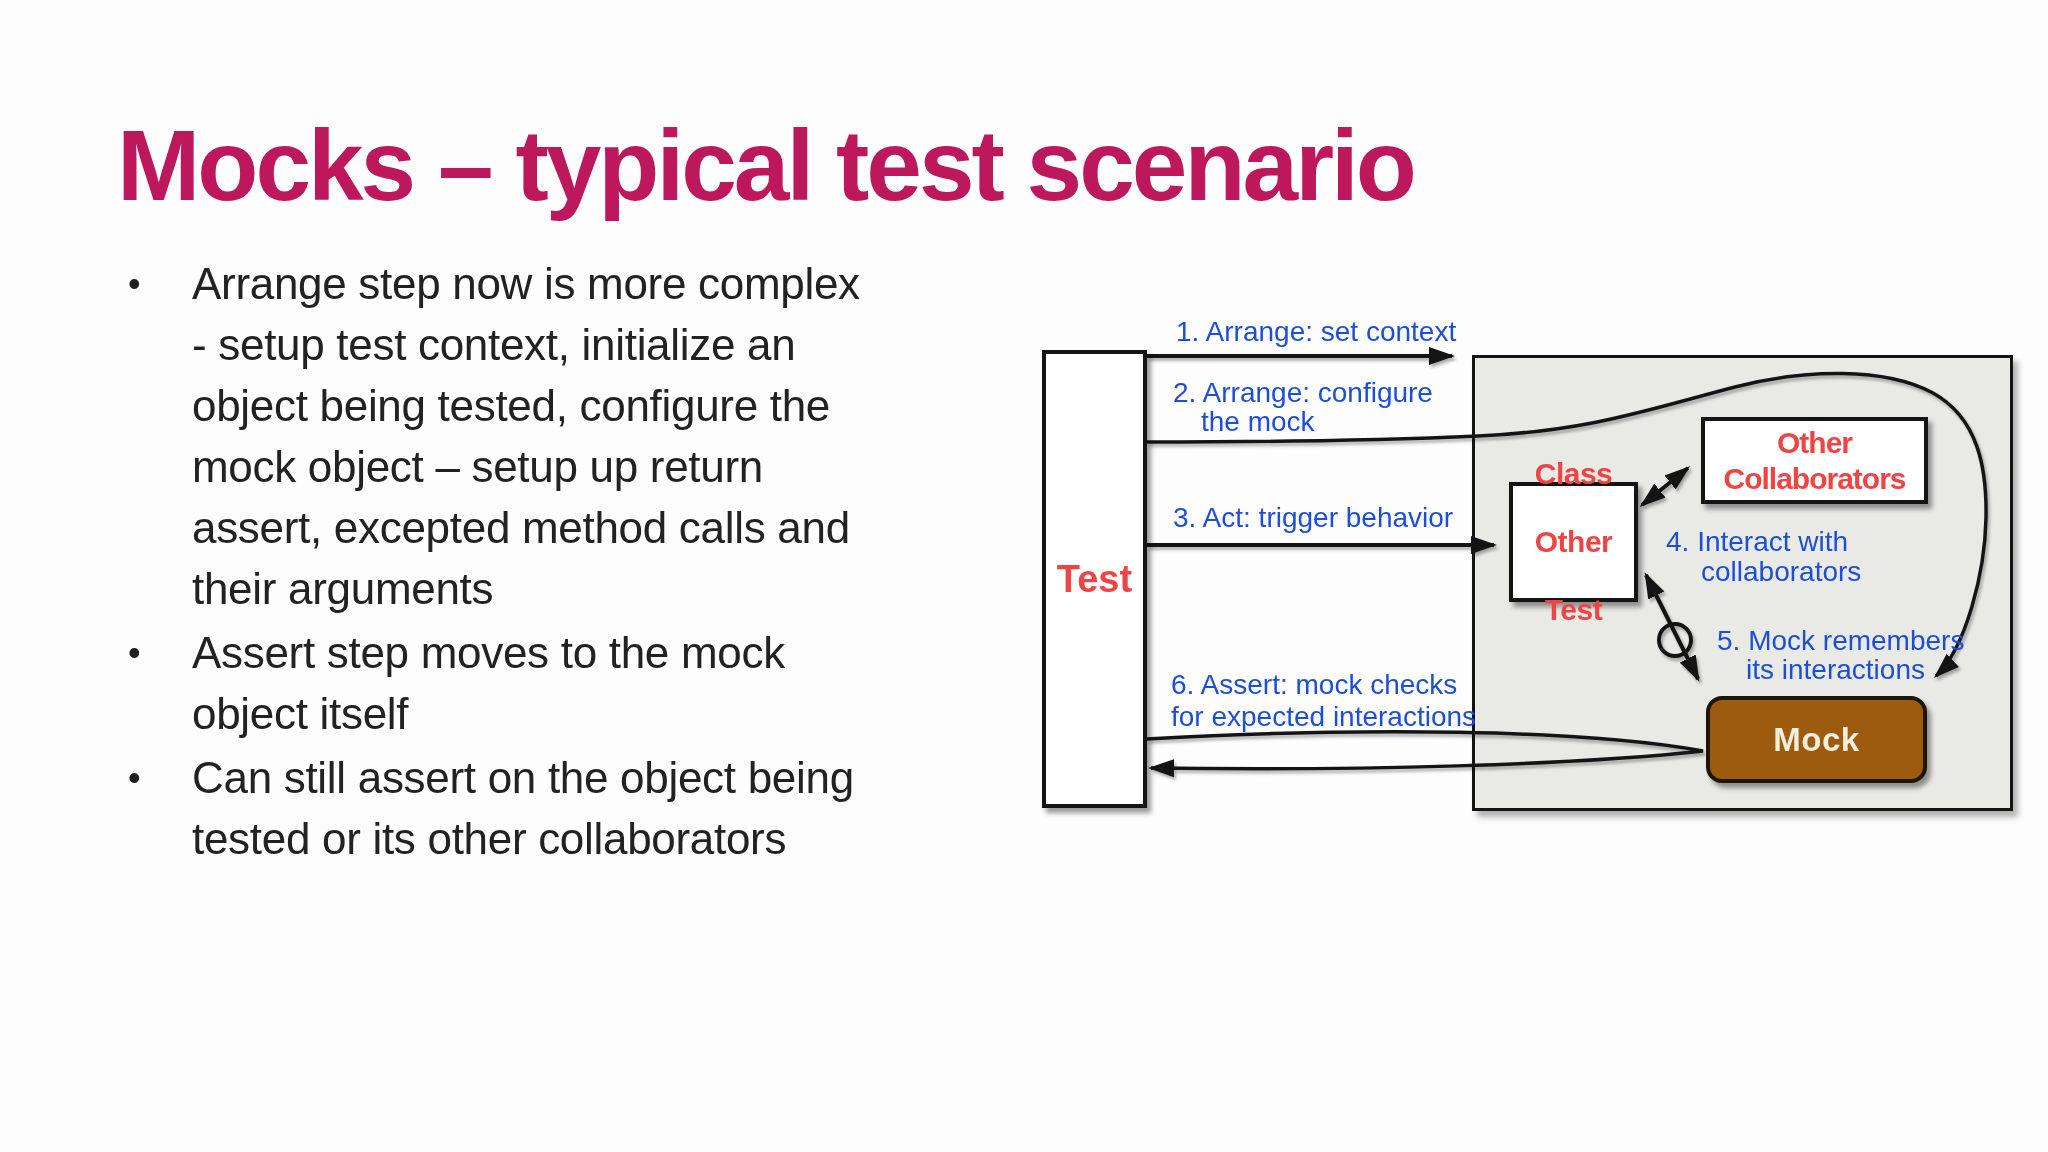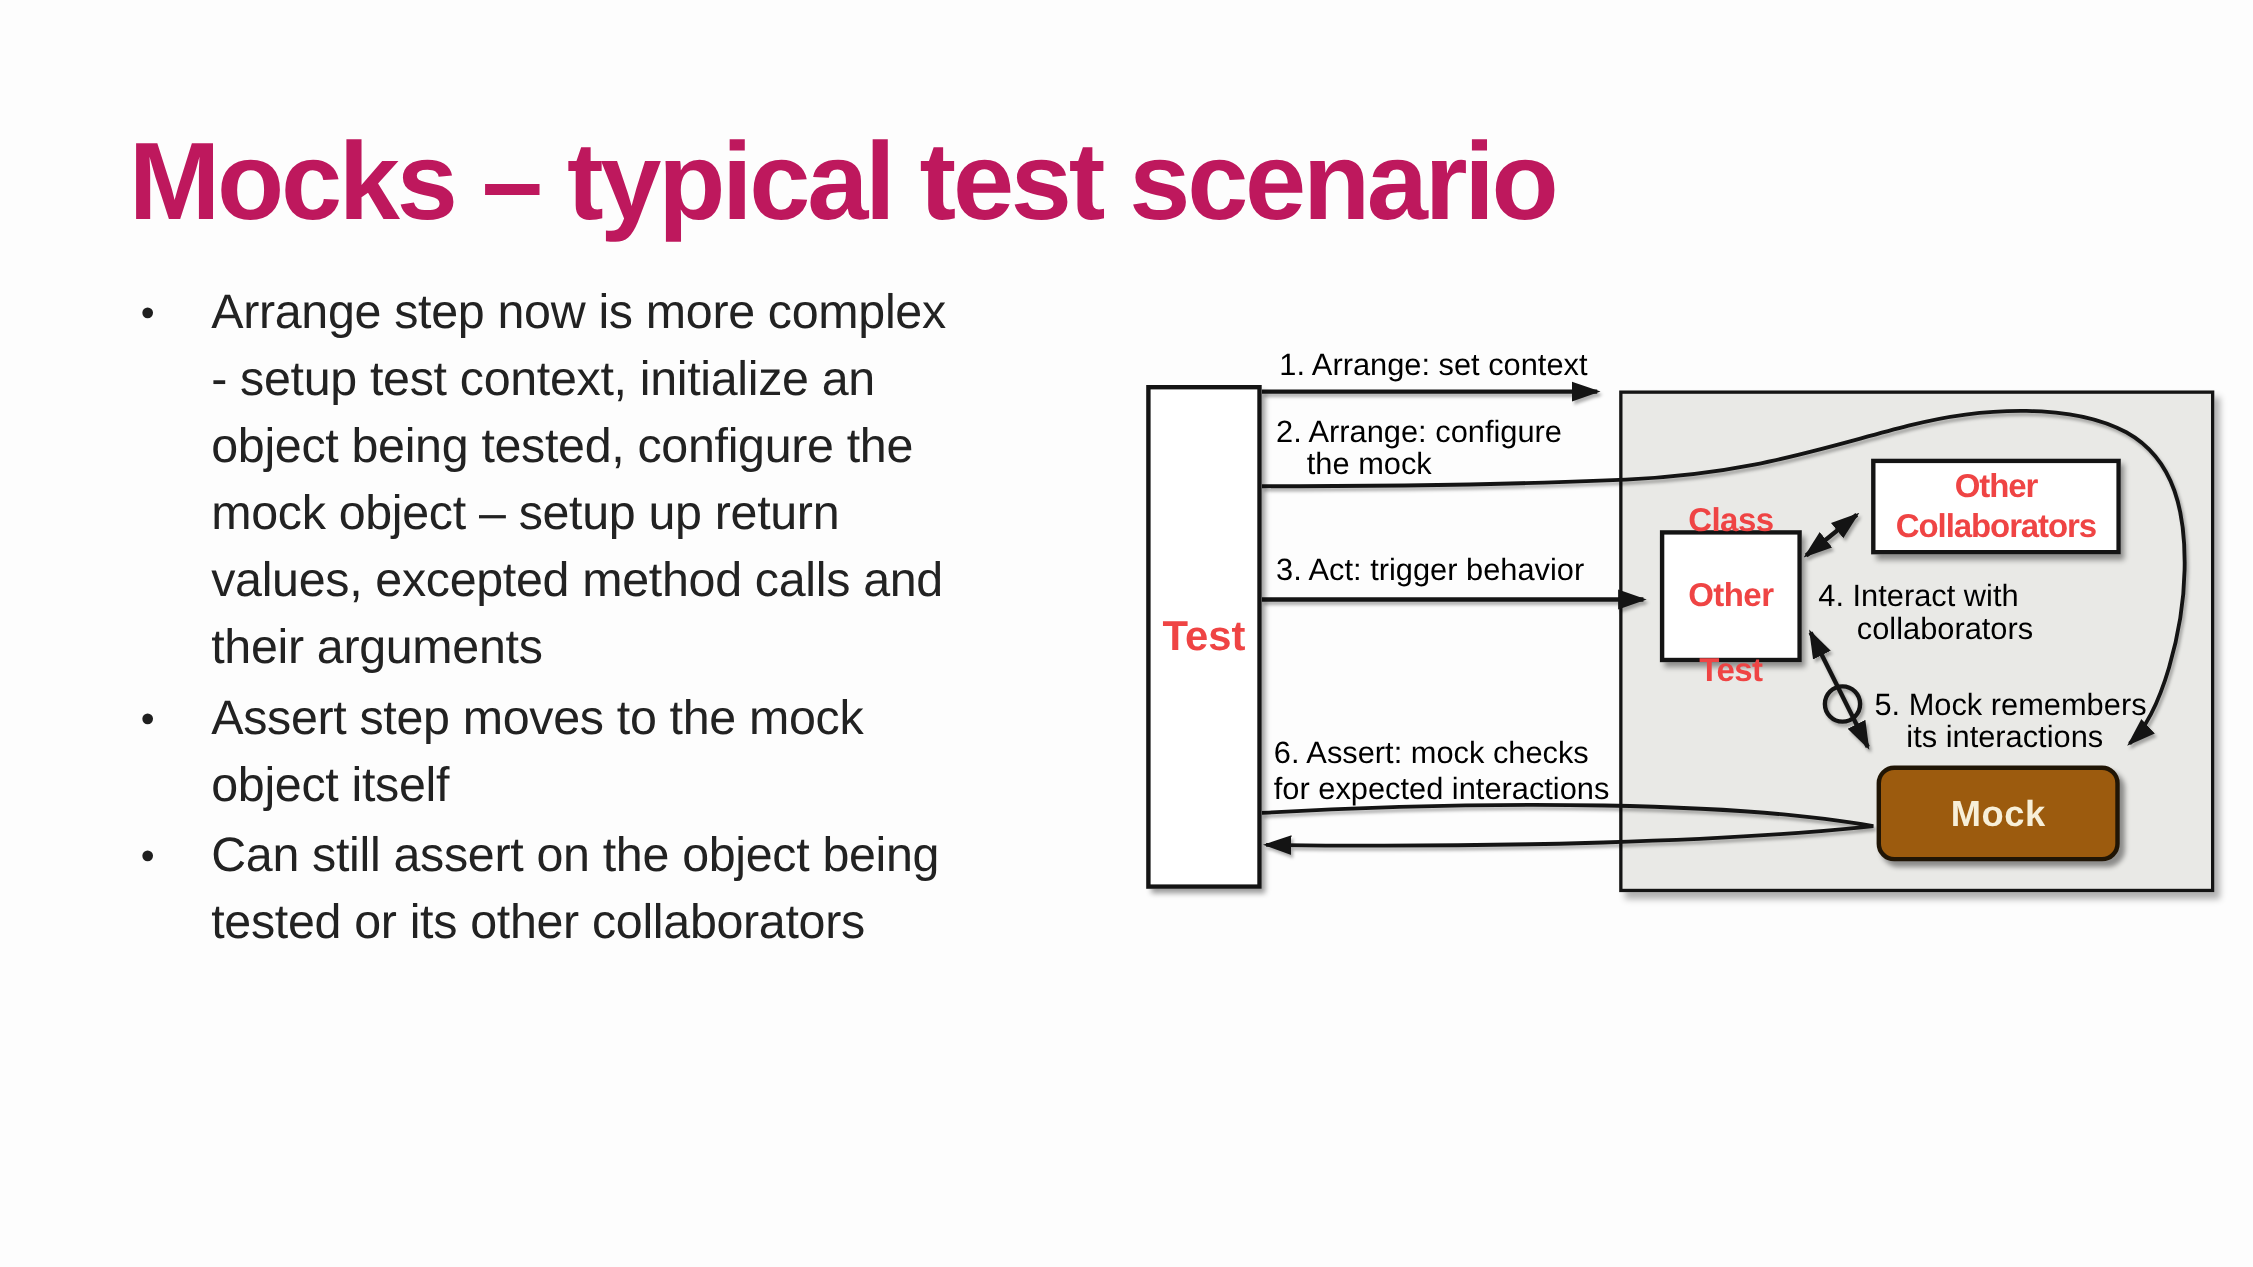--- a/index.html
+++ b/index.html
@@ -33,21 +33,21 @@
     position:absolute;box-sizing:border-box;background:#ffffff;border:4px solid #141414;
     display:flex;flex-direction:column;align-items:center;justify-content:center;
     font-weight:700;color:#ef4444;z-index:3;text-align:center;
     box-shadow:4px 5px 5px rgba(0,0,0,0.40);
   }
   .test-box{left:1042px;top:350px;width:105px;height:458px;font-size:38px;}
   .cut-box{left:1509px;top:482px;width:129px;height:120px;font-size:30px;line-height:36px;letter-spacing:-0.5px;gap:32px;}
   .collab-box{left:1701px;top:417px;width:227px;height:87px;font-size:30px;line-height:36px;letter-spacing:-1px;}
   .mock-box{left:1706px;top:696px;width:221px;height:87px;font-size:33px;letter-spacing:0.5px;
     background:#9C5B0E;color:#F7EFD8;border-color:#201505;border-radius:16px;}
-  .dlabel{position:absolute;font-size:28px;line-height:30px;color:#000000;white-space:nowrap;z-index:3;}
+  .dlabel{position:absolute;font-size:28px;line-height:30px;color:#1d4ed8;white-space:nowrap;z-index:3;margin-left:13px;}
   .l1{left:1163px;top:317px;}
   .l2a{left:1160px;top:378px;}
   .l2b{left:1188px;top:407px;}
   .l3{left:1160px;top:503px;}
   .l4a{left:1653px;top:527px;}
   .l4b{left:1688px;top:557px;}
   .l5a{left:1704px;top:626px;}
   .l5b{left:1733px;top:655px;}
   .l6a{left:1158px;top:670px;}
   .l6b{left:1158px;top:702px;}
@@ -59,21 +59,21 @@
 
   <h1 class="title" style="color: #be185d; margin-top: 48px;">Mocks – typical test scenario</h1>
 
   <ul class="bullets">
     <li>
       <span class="bullet-dot">•</span>
       <span class="bullet-text">Arrange step now is more complex
 - setup test context, initialize an
 object being tested, configure the
 mock object – setup up return
-values, excepted method calls and
+assert, excepted method calls and
 their arguments</span>
     </li>
     <li>
       <span class="bullet-dot">•</span>
       <span class="bullet-text">Assert step moves to the mock
 object itself</span>
     </li>
     <li>
       <span class="bullet-dot">•</span>
       <span class="bullet-text">Can still assert on the object being

